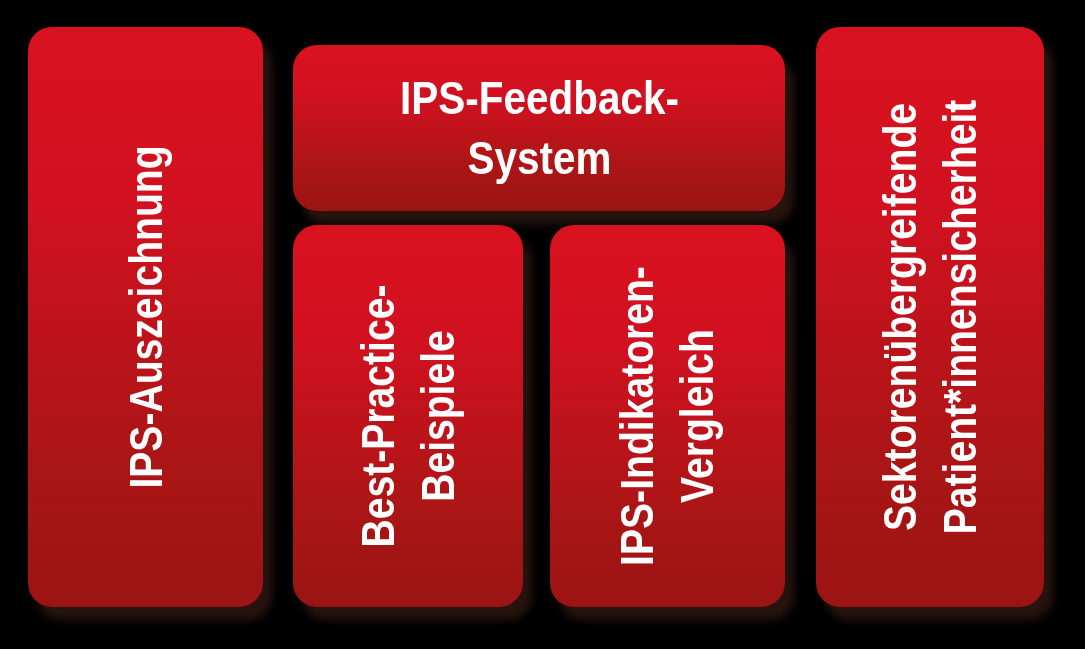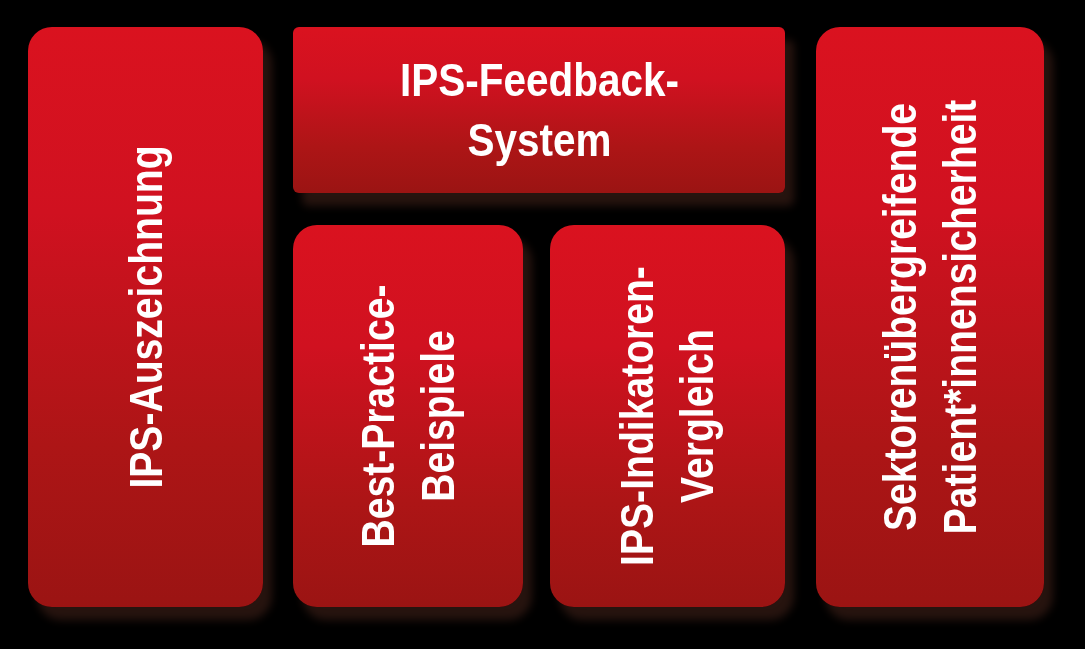--- a/index.html
+++ b/index.html
@@ -35,21 +35,21 @@
     line-height: 60px;
     text-align: center;
     white-space: nowrap;
     letter-spacing: 0px;
   }
   .label span { display: block; }
   .vertical .label   { transform: rotate(-90deg) scaleX(0.85); }
   .horizontal .label { transform: scaleX(0.88); }
 
   #box-award    { left: 28px;  top: 27px;  width: 235px; height: 580px; }
-  #box-feedback { left: 293px; top: 27px;  width: 492px; height: 166px; border-radius: 6px; }
+  #box-feedback { left: 293px; top: 45px;  width: 492px; height: 166px; }
   #box-best     { left: 293px; top: 225px; width: 230px; height: 382px; }
   #box-indik    { left: 550px; top: 225px; width: 235px; height: 382px; }
   #box-sector   { left: 816px; top: 27px;  width: 228px; height: 580px; }
 </style>
 </head>
 <body>
 
 <div class="stage">
 
   <div class="box vertical" id="box-award">

